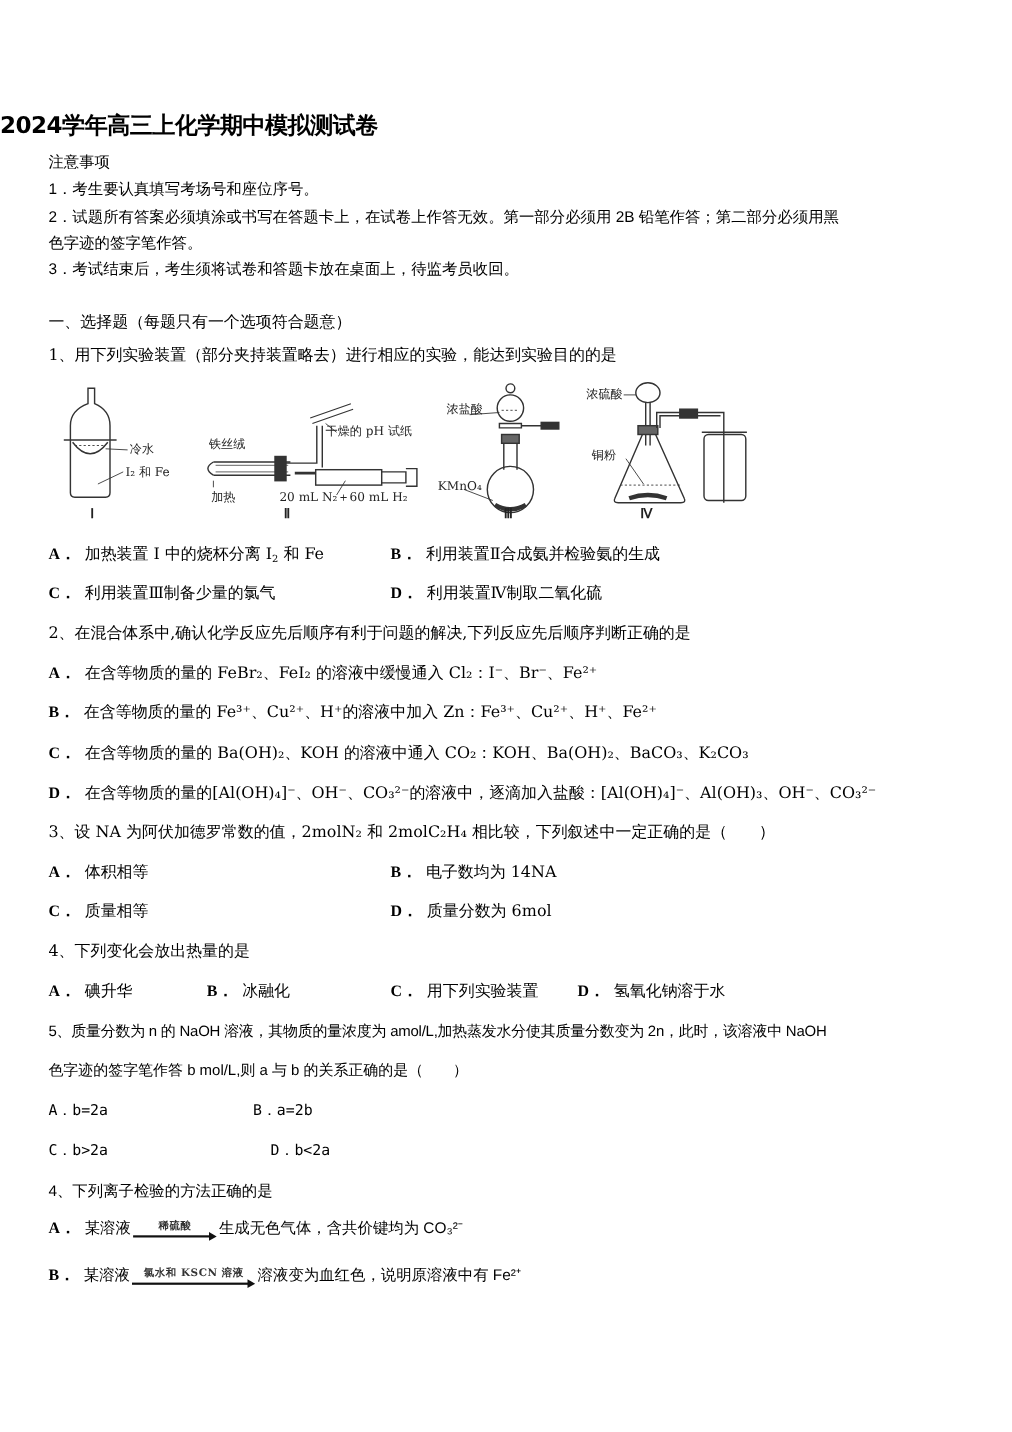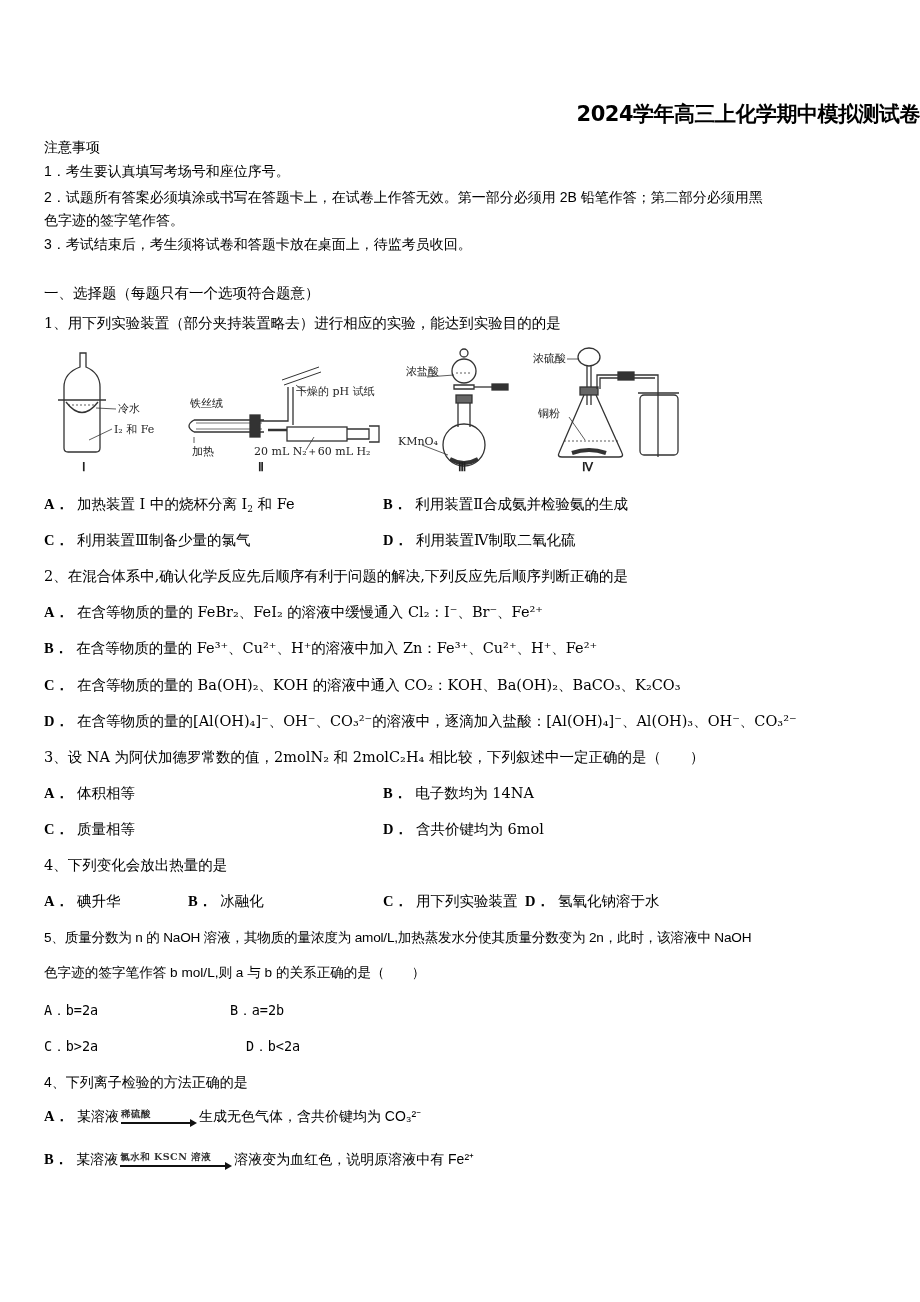--- a/index.html
+++ b/index.html
@@ -1,48 +1,48 @@
 <!DOCTYPE html>
 <html><head>
 <meta charset="utf-8">
 <style>
   * { margin: 0; padding: 0; box-sizing: border-box; }
   html, body { width: 920px; height: 1302px; background: #ffffff; overflow: hidden; }
   body { position: relative; color: #000; font-family: "DejaVu Serif", "Liberation Serif", serif; }
 
   .title {
-    position: absolute; left: 0; top: 100px; width: 920px; text-align: right;
+    position: absolute; left: 0; top: 100px; width: 920px; text-align: left;
     font-family: "DejaVu Sans", "Liberation Sans", sans-serif;
     font-weight: bold; font-size: 21px; letter-spacing: -0.5px;
   }
 
   .line {
     position: absolute; left: 44px; white-space: nowrap;
     font-size: 14.5px; line-height: 20px;
   }
   .sans { font-family: Liberation Sans, sans-serif; font-size: 14px; }
   .mono { font-family: "DejaVu Sans Mono", "Liberation Mono", monospace; font-size: 13.5px; }
   .opt-label { font-weight: bold; font-family: "Liberation Serif", serif; margin-right: 8px; }
   sub { font-size: 9px; vertical-align: -3px; line-height: 0; }
 
-  .col2 { position: absolute; left: 383px; }
+  .col2 { position: absolute; left: 355px; }
 
   
   .figure { position: absolute; left: 44px; top: 345px; width: 680px; height: 135px; }
   .figure svg { width: 100%; height: 100%; }
   .flab { font-family: "DejaVu Serif", "Liberation Serif", serif; font-size: 11px; fill: #222; }
   .froman { font-family: "Liberation Serif", serif; font-size: 12px; fill: #222; font-weight: bold; }
 
   
   .arrow {
     display: inline-block; position: relative; vertical-align: bottom;
     height: 22px; margin: 0 2px;
   }
   .arrow .reagent {
-    position: absolute; top: -2px; left: 0; right: 0; 
+    position: absolute; top: -2px; left: 0; right: 0; text-align: center;
     font-size: 9.5px; font-weight: bold; color: #333; letter-spacing: 0.5px;
   }
   .arrow .shaft {
     position: absolute; bottom: 3px; left: 0; right: 4px; height: 2px; background: #111;
   }
   .arrow .head {
     position: absolute; bottom: 0px; right: 0; width: 0; height: 0;
     border-top: 4px solid transparent; border-bottom: 4px solid transparent;
     border-left: 7px solid #111;
   }
@@ -173,21 +173,21 @@
 <div class="line" style="top:783px">
   <span class="opt-label">A．</span><span>体积相等</span>
 </div>
 <div class="line col2" style="top:783px">
   <span class="opt-label">B．</span><span>电子数均为 14NA</span>
 </div>
 <div class="line" style="top:819px">
   <span class="opt-label">C．</span><span>质量相等</span>
 </div>
 <div class="line col2" style="top:819px">
-  <span class="opt-label">D．</span><span>含共价键均为 6mol</span>
+  <span class="opt-label">D．</span><span>质量分数为 6mol</span>
 </div>
 
 <div class="line" style="top:855px">4、下列变化会放出热量的是</div>
 <div class="line" style="top:891px">
   <span class="opt-label">A．</span><span>碘升华</span>
 </div>
 <div class="line" style="top:891px; left:188px">
   <span class="opt-label">B．</span><span>冰融化</span>
 </div>
 <div class="line col2" style="top:891px">

